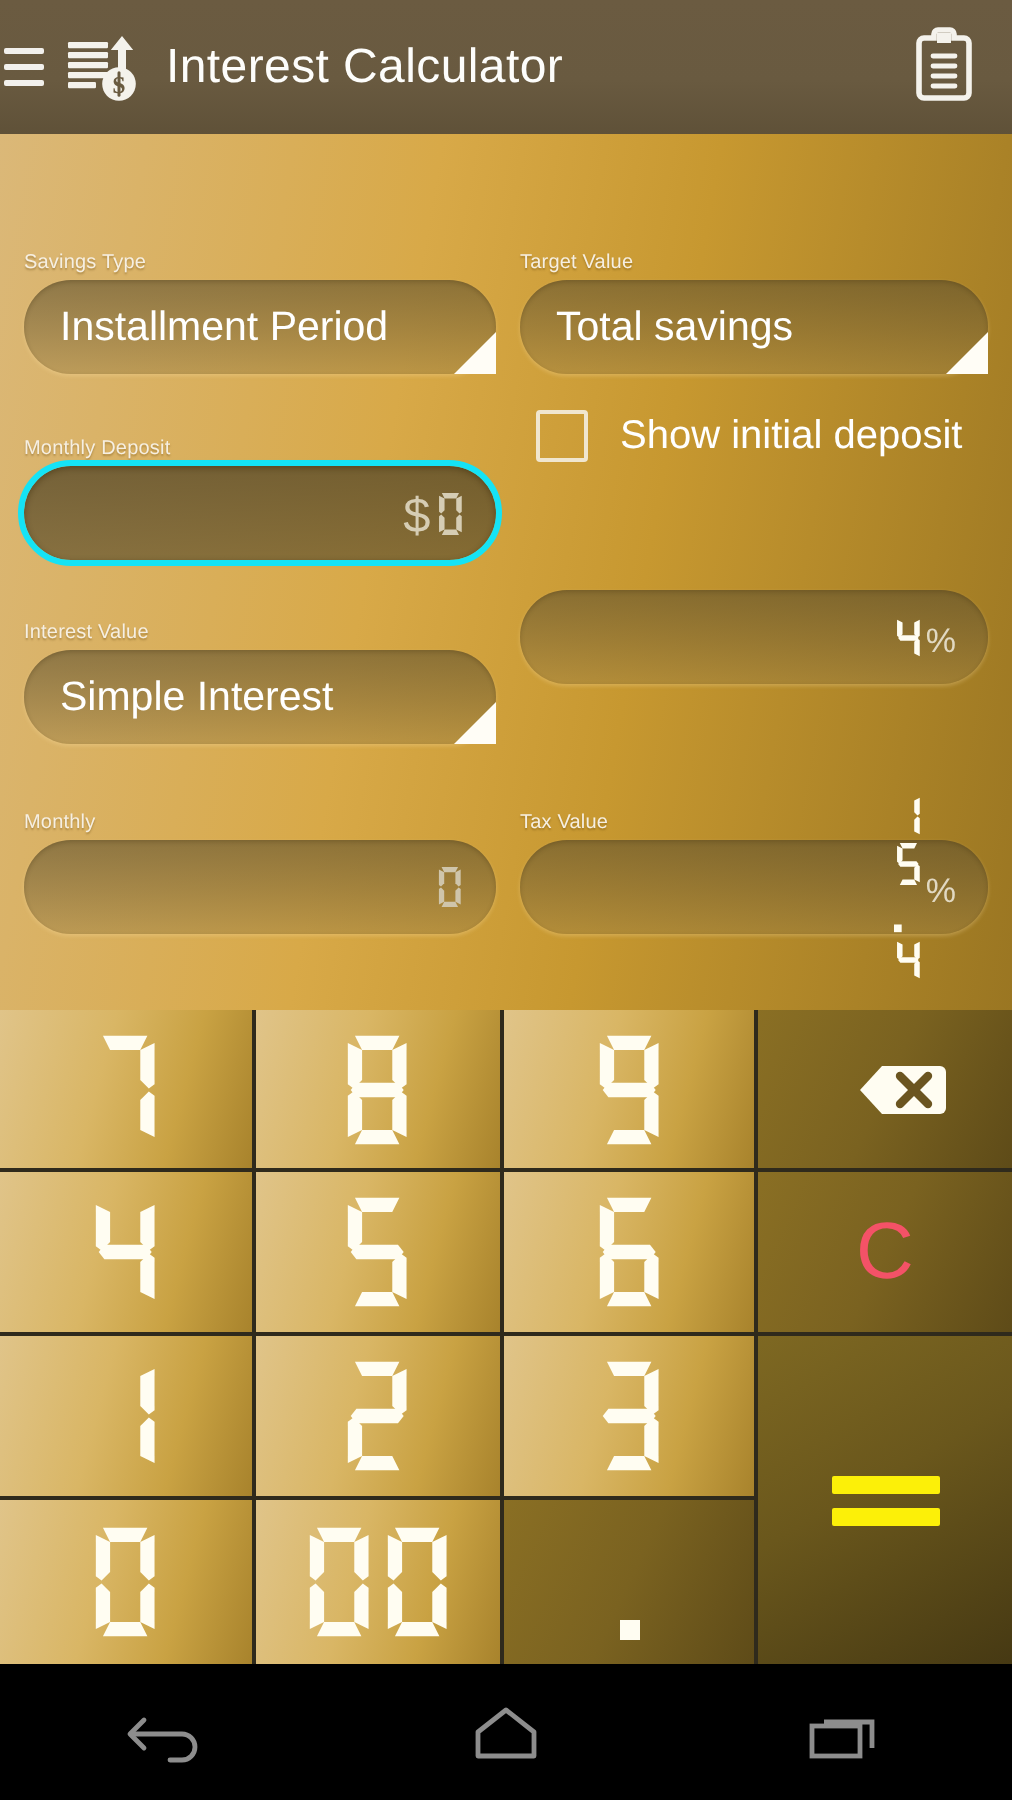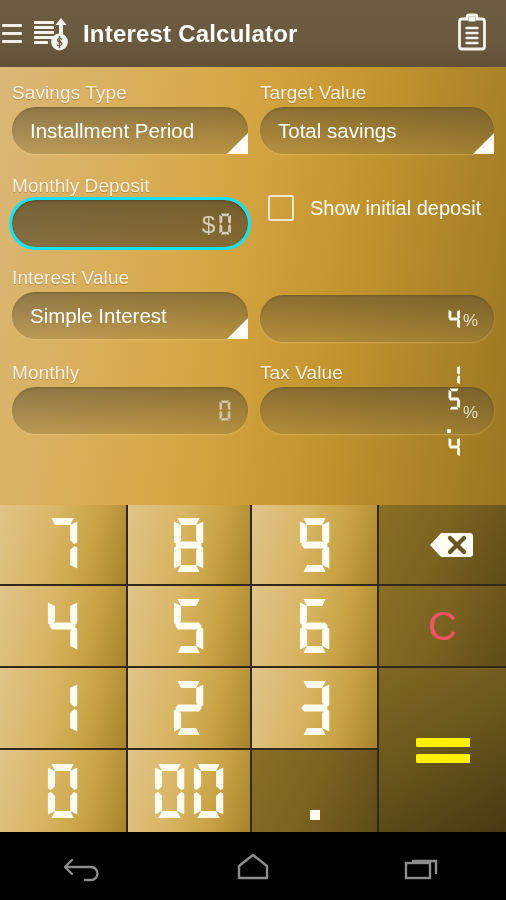--- a/index.html
+++ b/index.html
@@ -18,36 +18,36 @@
   }
   .hamburger { width:22px; height:30px; display:flex; flex-direction:column;
     justify-content:center; gap:5px; margin-left:-2px; flex:0 0 auto; }
   .hamburger i { display:block; height:3px; background:#f2f0ec; border-radius:1px; }
   .hamburger i:nth-child(1){ width:20px; }
   .hamburger i:nth-child(2){ width:20px; }
   .hamburger i:nth-child(3){ width:20px; }
   .app-icon { width:44px; height:44px; margin-left:4px; flex:0 0 auto; }
   .app-title {
     color:#fdfdfb; font-size:24px; margin-left:11px; letter-spacing:0.2px;
-    white-space:nowrap; font-weight:700;
+    white-space:nowrap; font-weight:400;
   }
   .clipboard-btn {
     position:absolute; right:12px; top:11px; width:44px; height:44px;
   }
 
   
   .form {
     position:absolute; left:0; top:67px; width:506px; height:438px;
     background:linear-gradient(100deg,#dbb878 0%,#d8a948 38%,#c79830 62%,#9a7622 100%);
   }
   .row { position:absolute; }
   .lbl {
-    color:#f6efe2; font-size:19px; letter-spacing:0.1px;
+    color:#f6efe2; font-size:10px; letter-spacing:0.1px;
     text-shadow:0 1px 1px rgba(90,60,10,.35);
-    margin-bottom:3px; display:block;
+    margin-bottom:3px; display:block;margin-top:44px;
   }
   .field {
     position:relative; height:47px; border-radius:24px;
     background:linear-gradient(180deg,rgba(96,82,48,.62) 0%,rgba(120,100,55,.52) 55%,rgba(150,124,66,.44) 100%);
     box-shadow:0 1px 2px rgba(255,230,170,.30), inset 0 1px 2px rgba(60,42,10,.25);
     display:flex; align-items:center;
   }
   .field.dropdown { padding-left:18px; }
   .field .sel-text { color:#ffffff; font-size:20.5px; white-space:nowrap; }
   .tri {
@@ -181,21 +181,21 @@
     </div>
 
     <div class="row" style="left:260px; top:15px; width:234px;">
       <span class="lbl">Target Value</span>
       <div class="field dropdown">
         <span class="sel-text">Total savings</span>
         <span class="tri"></span>
       </div>
     </div>
 
-    <div class="row checkrow" style="left:268px; top:128px;">
+    <div class="row checkrow" style="left:268px; top:138px;">
       <span class="checkbox"></span>
       <span class="checklabel">Show initial deposit</span>
     </div>
 
     <div class="row" style="left:12px; top:200px; width:236px;">
       <span class="lbl">Interest Value</span>
       <div class="field dropdown">
         <span class="sel-text">Simple Interest</span>
         <span class="tri"></span>
       </div>

